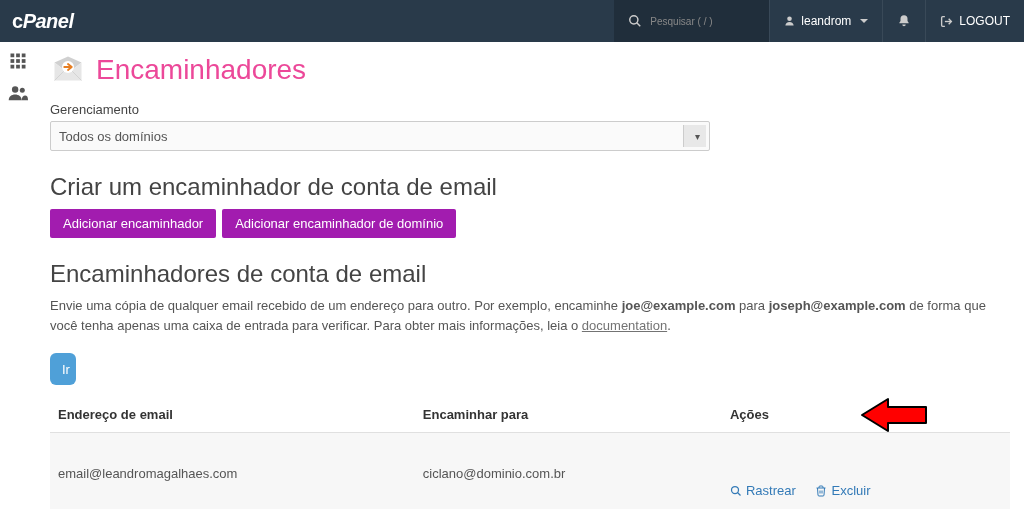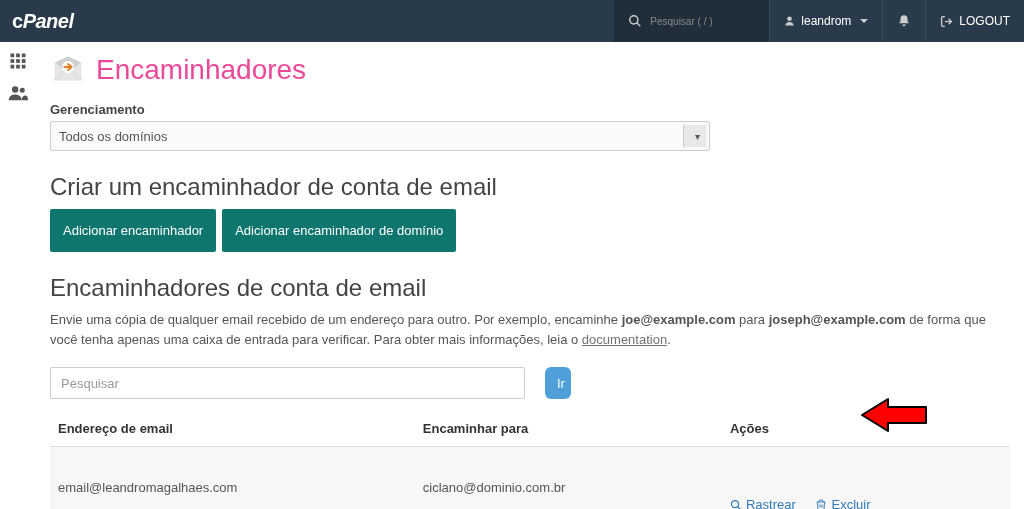--- a/index.html
+++ b/index.html
@@ -17,29 +17,29 @@
 .caret-down { width: 0; height: 0; border-left: 4px solid transparent; border-right: 4px solid transparent; border-top: 4px solid #ccc; margin-left: 3px; }
 
 
 .sidebar { position: absolute; top: 42px; left: 0; width: 36px; background: #fff; padding-top: 10px; display: flex; flex-direction: column; align-items: center; gap: 14px; }
 
 
 .main { margin-left: 36px; padding: 10px 14px 20px 14px; }
 .page-title-row { display: flex; align-items: center; gap: 10px; margin-bottom: 14px; }
 .page-title-row h1 { font-size: 28px; font-weight: 400; color: #ec4899; }
 
-.section-label { font-size: 13px; font-weight: 700; color: #444; margin-bottom: 4px; }
+.section-label { font-size: 13px; font-weight: 400; color: #444; margin-bottom: 4px; }
 .select-wrap { position: relative; width: 660px; margin-bottom: 22px; }
 .select-wrap select { width: 100%; height: 30px; border: 1px solid #ccc; background: #fafafa; padding: 0 8px; font-size: 13px; color: #555; appearance: none; border-radius: 2px; }
 .select-wrap::after { content: ""; position: absolute; right: 4px; top: 4px; width: 22px; height: 22px; background: #e8e8e8; border-left: 1px solid #ccc; pointer-events: none; }
 .select-wrap .chev { position: absolute; right: 10px; top: 50%; transform: translateY(-50%); pointer-events: none; font-size: 10px; color: #555; z-index: 2; }
 
 h2 { font-size: 24px; font-weight: 400; color: #444; margin-bottom: 8px; }
 .btn-row { display: flex; gap: 6px; margin-bottom: 22px; }
-.btn-primary { background: #0f766e; color: #fff; border: none; padding: 14px 13px; font-size: 13px; border-radius: 2px; cursor: pointer; }
+.btn-primary { background: #a21caf; color: #fff; border: none; padding: 7px 13px; font-size: 13px; border-radius: 2px; cursor: pointer; }
 .btn-primary.small { padding: 7px 12px; }
 
 .desc { font-size: 13px; color: #555; line-height: 1.5; margin-bottom: 18px; }
 .desc b { font-weight: 700; }
 .desc a { color: #737373; text-decoration: underline; }
 
 .filter-row { display: flex; gap: 20px; align-items: center; margin-bottom: 12px; }
 .filter-row input { width: 475px; height: 32px; border: 1px solid #ccc; border-radius: 2px; padding: 0 10px; font-size: 13px; }
 .filter-row input::placeholder { color: #999; }
 .btn-go { width: 26px; height: 32px; background: #4fa0d8; color: #fff; border: none; border-radius: 6px; font-size: 13px; cursor: pointer; }
@@ -161,21 +161,20 @@
     <button class="btn-primary">Adicionar encaminhador</button>
     <button class="btn-primary">Adicionar encaminhador de domínio</button>
   </div>
 
   <h2>Encaminhadores de conta de email</h2>
   <p class="desc">
     <span>Envie uma cópia de qualquer email recebido de um endereço para outro. Por exemplo, encaminhe </span><b>joe@example.com</b><span> para </span><b>joseph@example.com</b><span> de forma que você tenha apenas uma caixa de entrada para verificar. Para obter mais informações, leia o </span><a href="#">documentation</a>.
   </p>
 
   <div class="filter-row">
-    <input type="text" placeholder="Pesquisar" style="">
     <button class="btn-go btn-primary small">Ir</button>
   </div>
 
   <table class="tbl">
     <thead>
       <tr>
         <th style="width:38%">Endereço de email</th>
         <th style="width:32%">Encaminhar para</th>
         <th>Ações</th>
       </tr>

